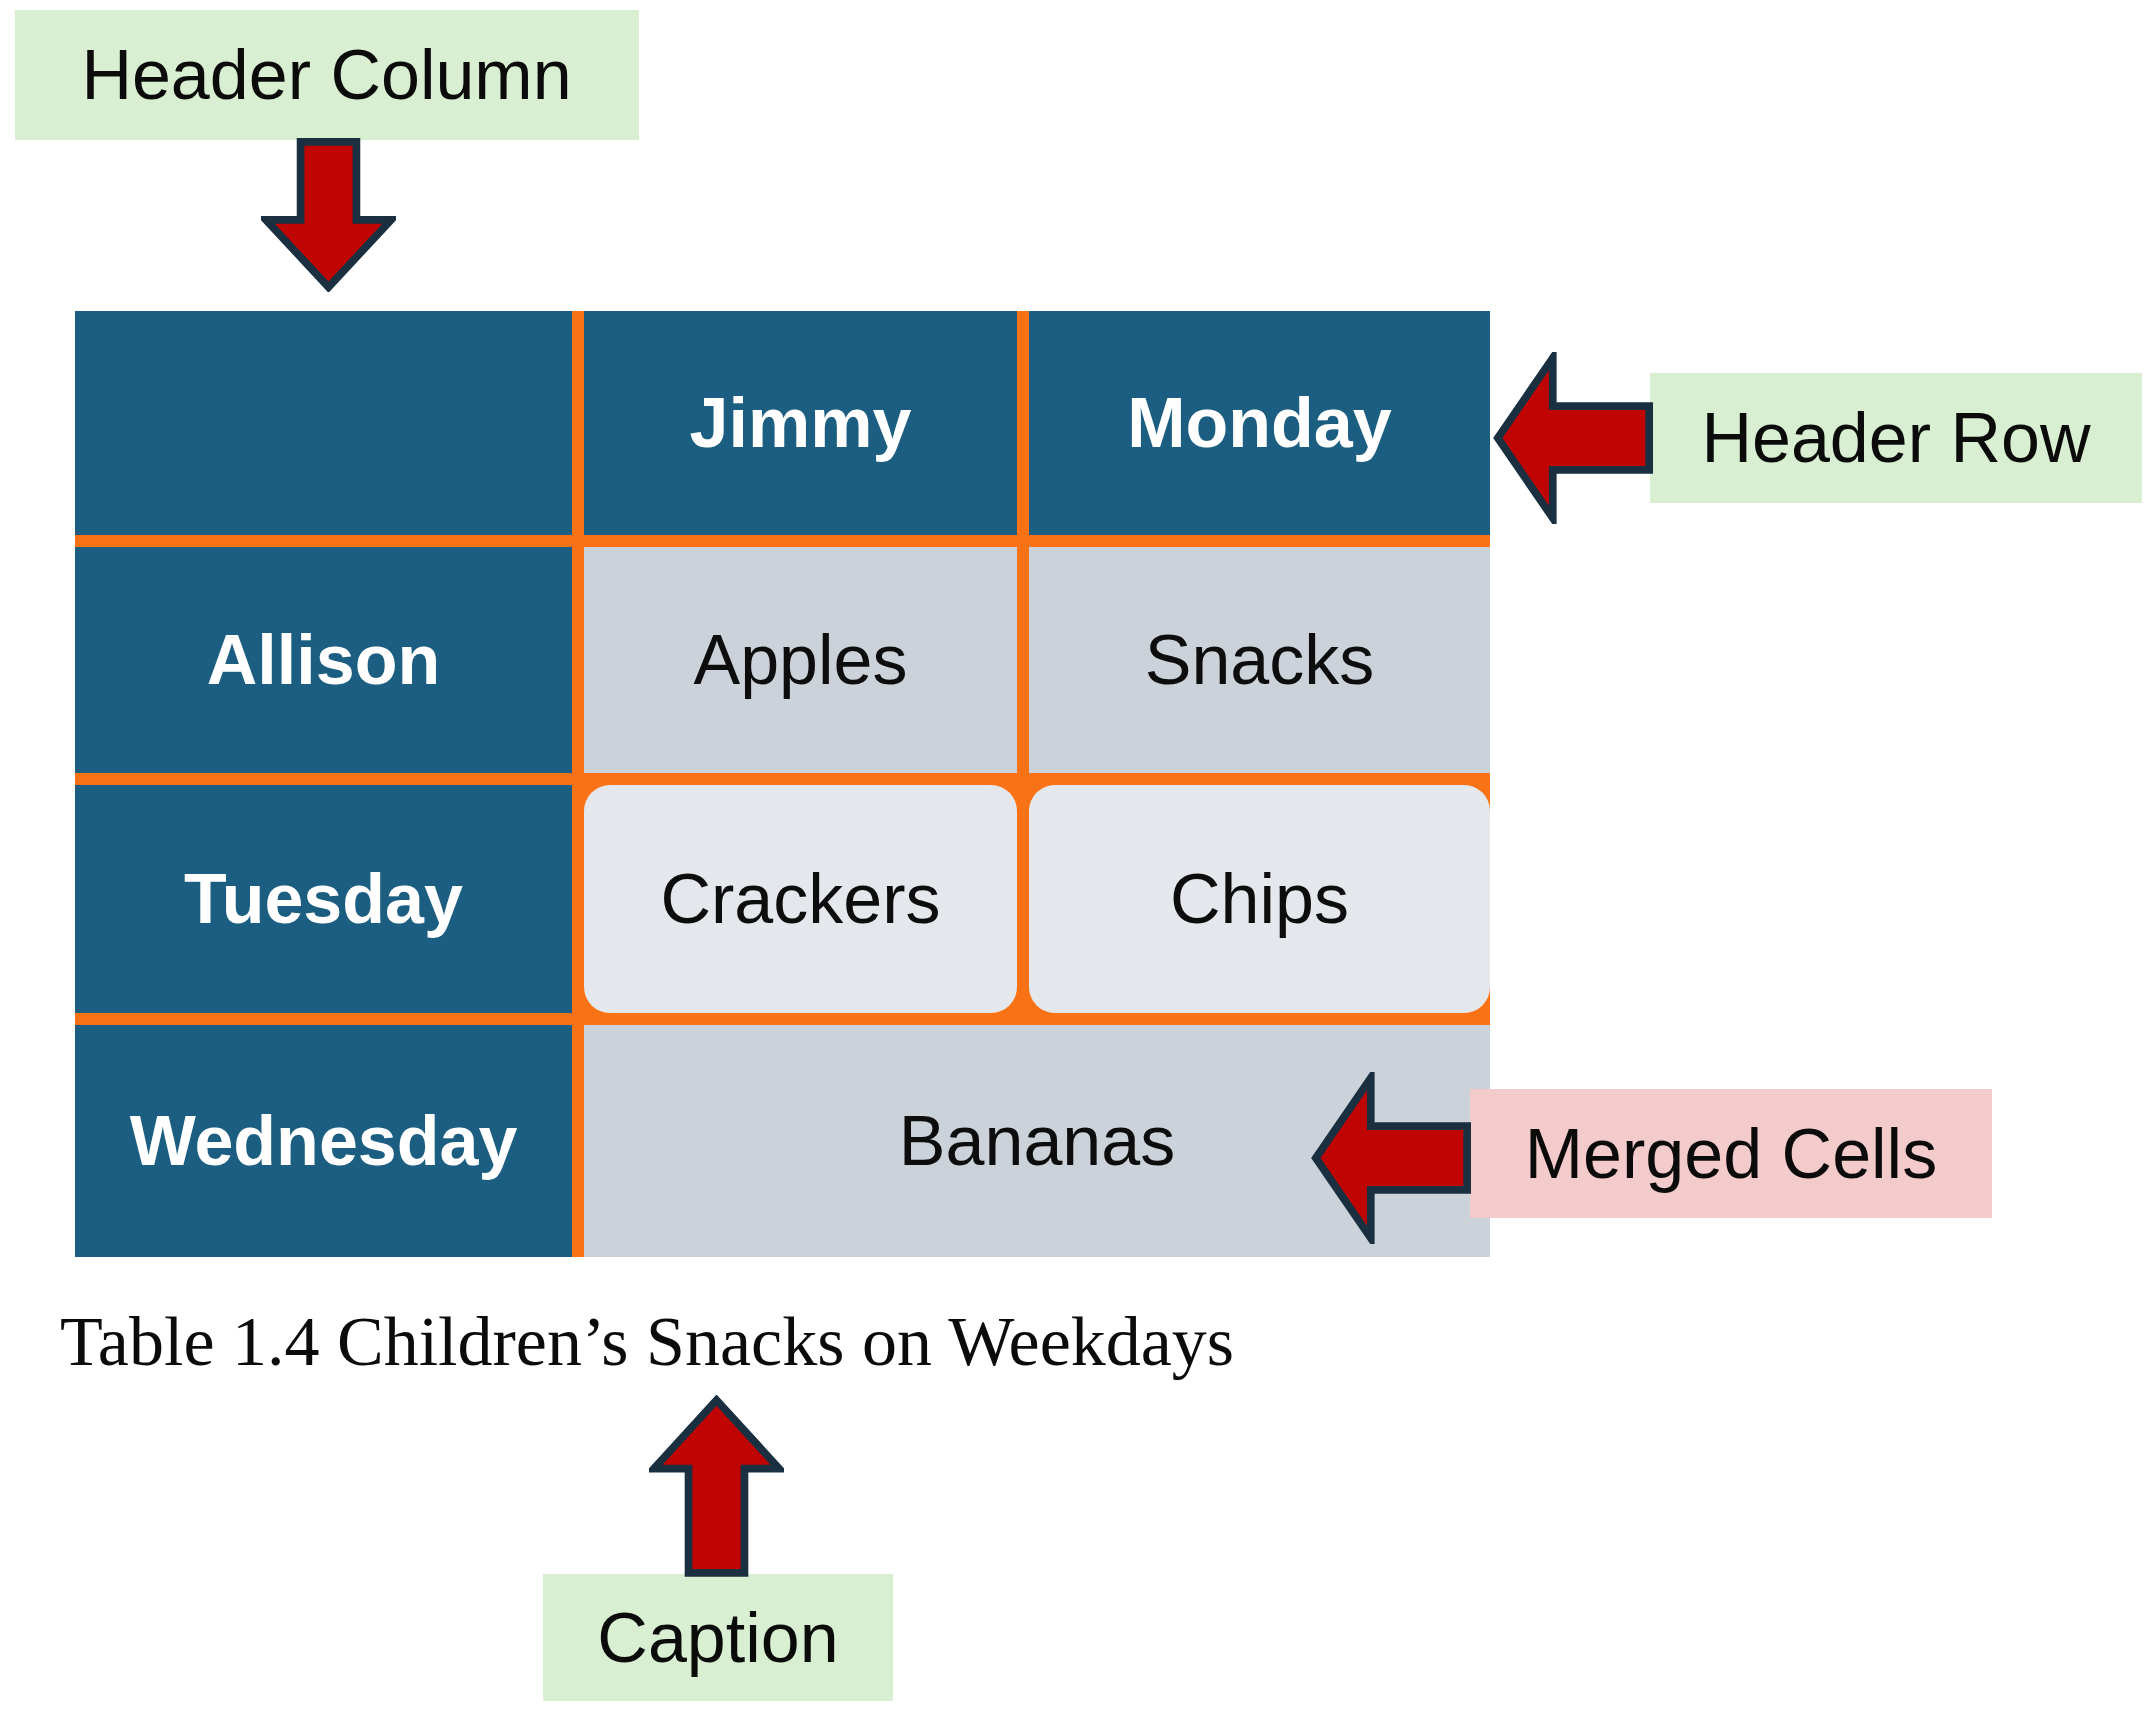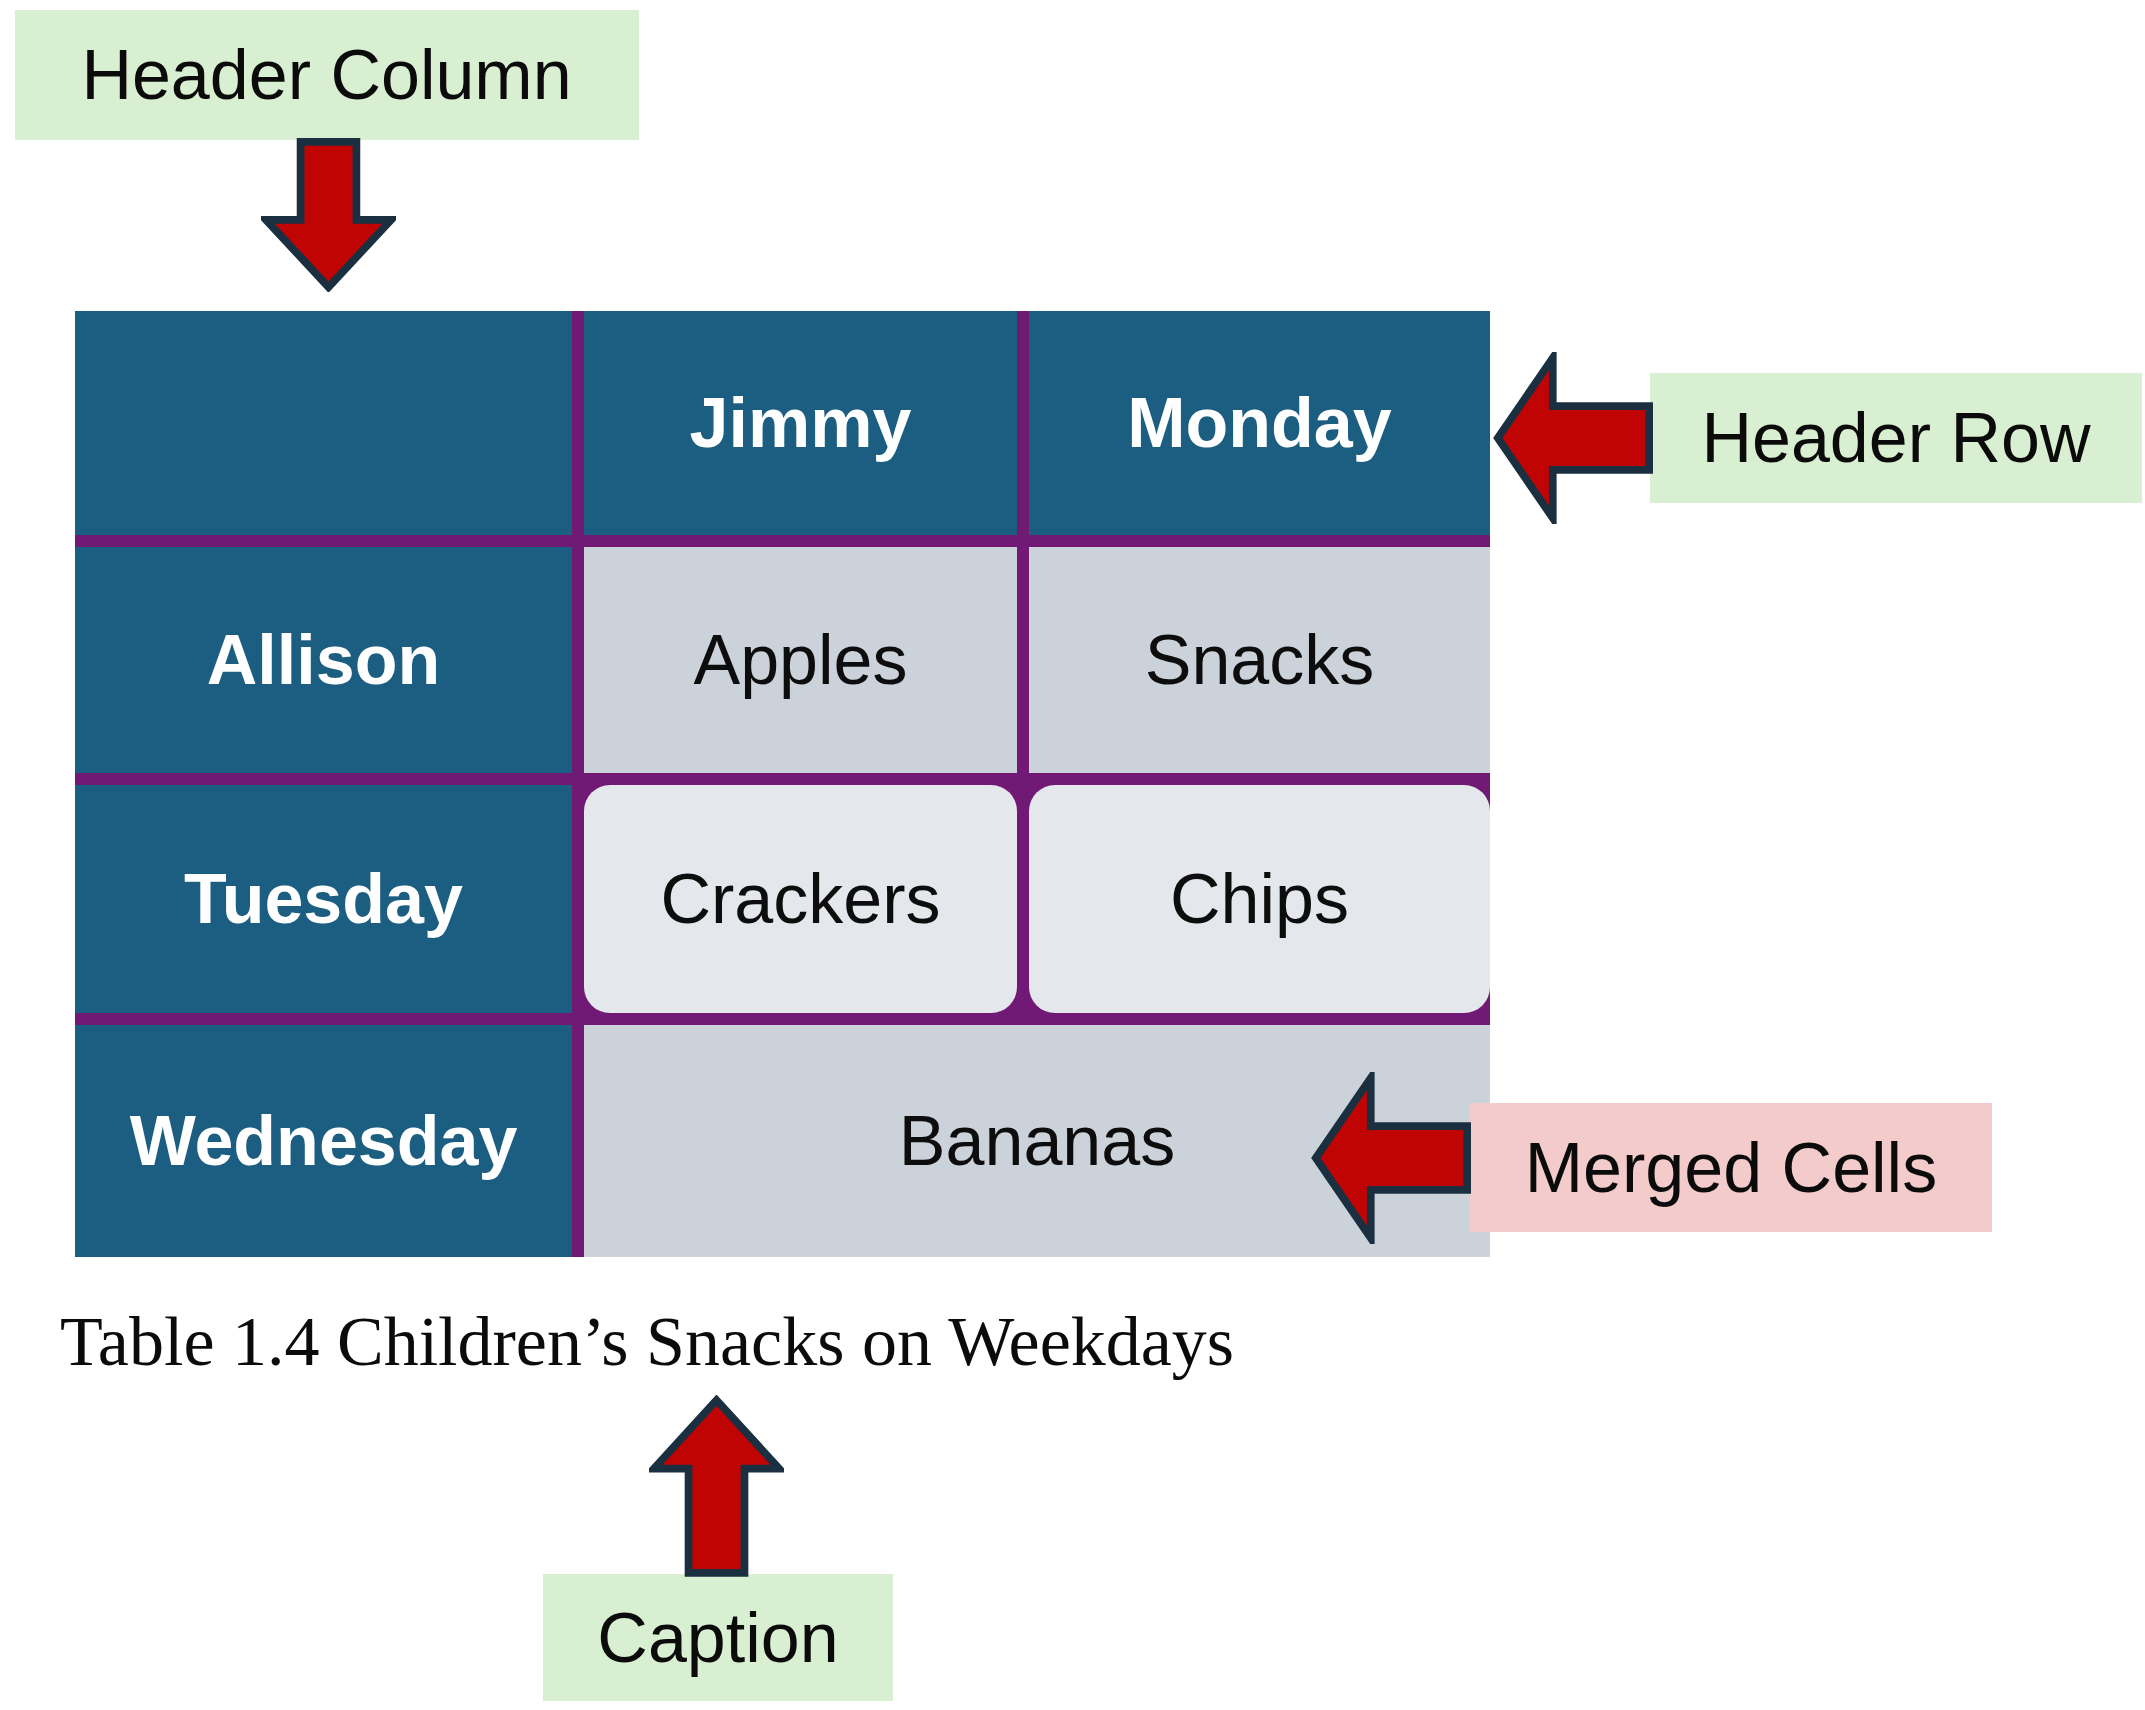--- a/index.html
+++ b/index.html
@@ -33,21 +33,21 @@
   
   #snack-table {
     position: absolute;
     left: 75px;
     top: 311px;
     display: grid;
     grid-template-columns: 497px 433px 461px;
     grid-template-rows: 224px 226px 228px 232px;
     column-gap: 7.7px;
     row-gap: 7.7px;
-    background: #701a75;
+    background: #f97316;
     gap: 12px;
   }
   .cell {
     display: flex;
     align-items: center;
     justify-content: center;
     font-size: 70px;
     line-height: 1;
   }
   .cell-header {
@@ -66,21 +66,21 @@
     font-size: 70px;
     line-height: 1.12;
     color: #0b0b0b;
     white-space: nowrap;
     font-family: Liberation Serif, serif;
   }
 
   
   #header-column-label { left: 14.5px;   top: 9.7px;   width: 624px; height: 130px; }
   #header-row-label    { left: 1650px; top: 373px;  width: 492px; height: 130px; }
-  #merged-cells-label  { left: 1470px; top: 1089px; width: 522px; height: 129px; margin-top: 14px; }
+  #merged-cells-label  { left: 1470px; top: 1089px; width: 522px; height: 129px; }
   #caption-label       { left: 543px;  top: 1574px; width: 350px; height: 127px; }
 </style>
 </head>
 <body>
 
 <div id="canvas">
 
   <div id="header-column-label" class="label-box label-green">
     <span>Header Column</span>
   </div>

